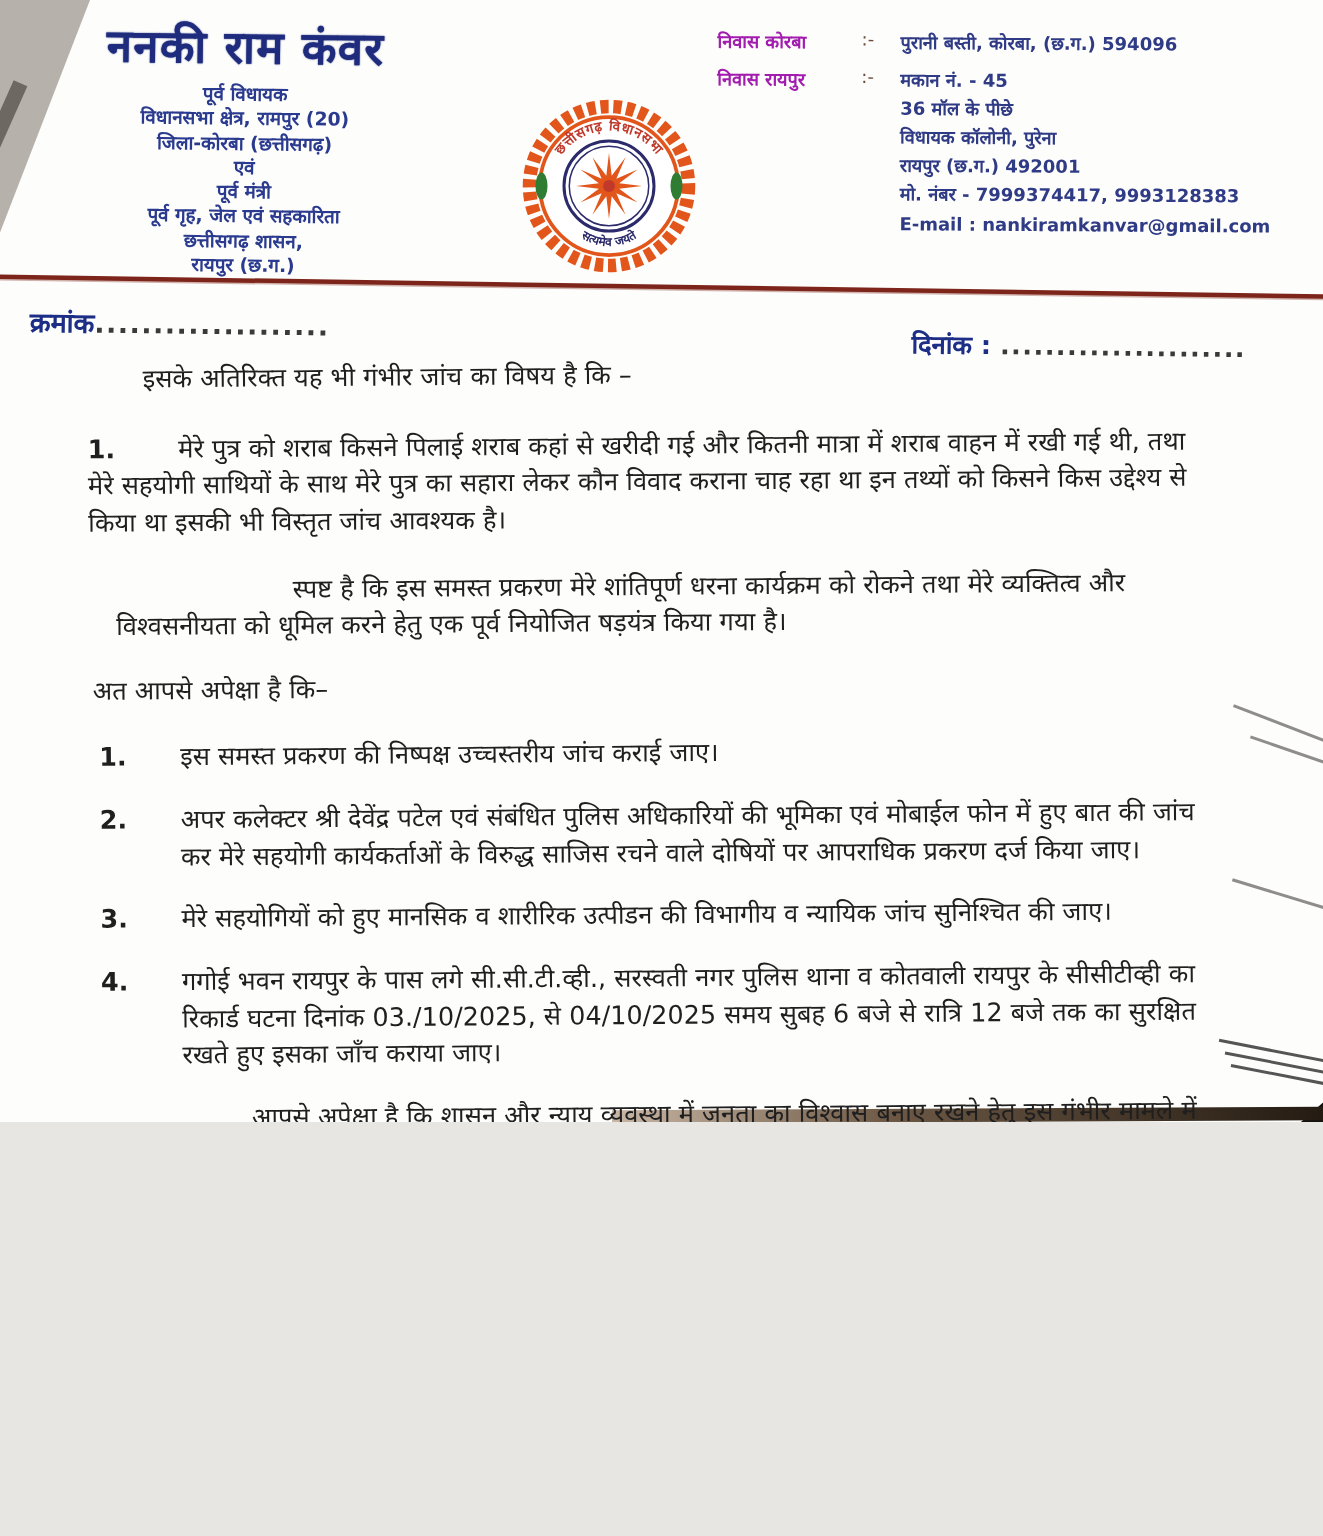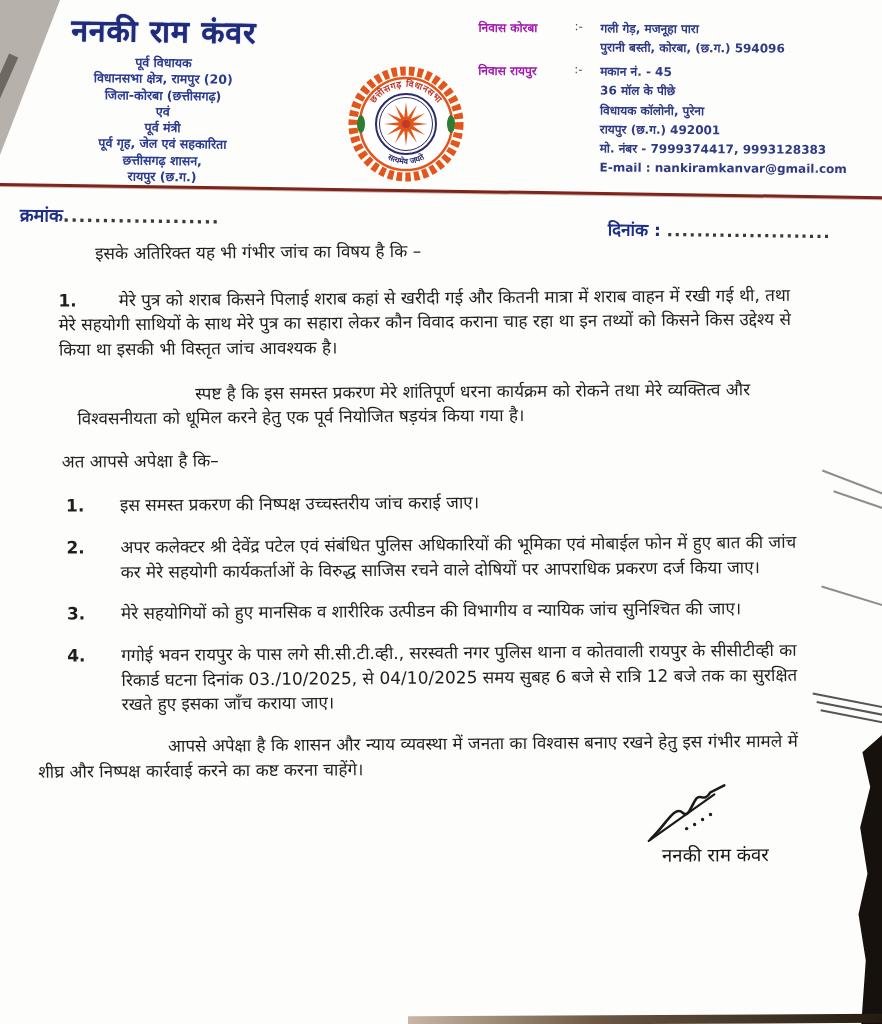--- a/index.html
+++ b/index.html
@@ -1,17 +1,17 @@
 <!DOCTYPE html>
 <html><head>
 <meta charset="utf-8">
 <style>
   html,body{margin:0;padding:0;}
   body{background:#e8e6e2;font-family:"DejaVu Sans","Liberation Sans",sans-serif;}
-  .page{position:relative;width:882px;height:1024px;background:#fdfdfb;overflow:hidden;}
+  .page{position:relative;width:882px;height:748px;background:#fdfdfb;overflow:hidden;}
 
   
   .corner-wedge{position:absolute;left:0;top:0;width:60px;height:155px;
     background:#b6b1ab;clip-path:polygon(0 0,100% 0,0 100%);}
   .corner-wedge-dark{position:absolute;left:-8px;top:52px;width:10px;height:82px;
     background:#6d6862;transform:rotate(24deg);}
   .diag-line{position:absolute;background:#8f8d8a;height:2px;}
   .dl1{right:-8px;top:482px;width:70px;transform:rotate(21deg);}
   .dl2{right:-10px;top:500px;width:60px;transform:rotate(19deg);}
   .dl3{right:-10px;top:596px;width:72px;transform:rotate(17deg);}
@@ -116,21 +116,20 @@
     <circle cx="60" cy="60" r="26.5" fill="none" stroke="#2b2b6b" stroke-width="1"></circle>
     <path fill="#e2561b" d="M82,60 L66.8,61.8 L79.1,71 L64.9,64.9 L71,79.1 L61.8,66.8 L60,82 L58.2,66.8 L49,79.1 L55.1,64.9 L40.9,71 L53.2,61.8 L38,60 L53.2,58.2 L40.9,49 L55.1,55.1 L49,40.9 L58.2,53.2 L60,38 L61.8,53.2 L71,40.9 L64.9,55.1 L79.1,49 L66.8,58.2 Z"></path>
     <circle cx="60" cy="60" r="4" fill="#c0392b"></circle>
   </svg>
 
   <div class="header-right">
     <div class="res-row">
       <div class="res-label">निवास कोरबा</div>
       <div class="res-sep">:-</div>
       <div class="res-lines">
-        <div>गली गेड़, मजनूहा पारा</div>
         <div>पुरानी बस्ती, कोरबा, (छ.ग.) 594096</div>
       </div>
     </div>
     <div class="res-row res-row2">
       <div class="res-label">निवास रायपुर</div>
       <div class="res-sep">:-</div>
       <div class="res-lines">
         <div>मकान नं. - 45</div>
         <div>36 मॉल के पीछे</div>
         <div>विधायक कॉलोनी, पुरेना</div>

